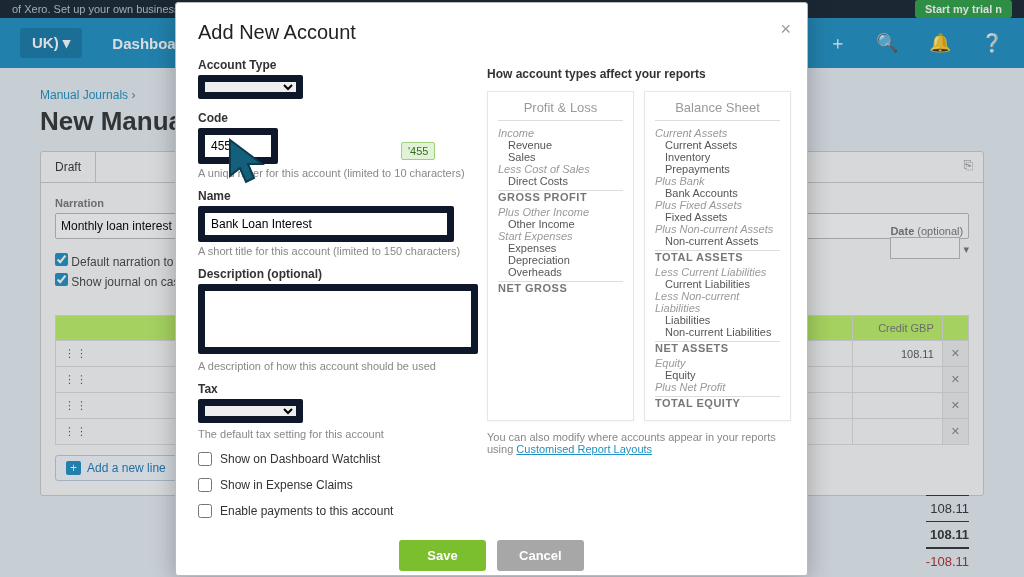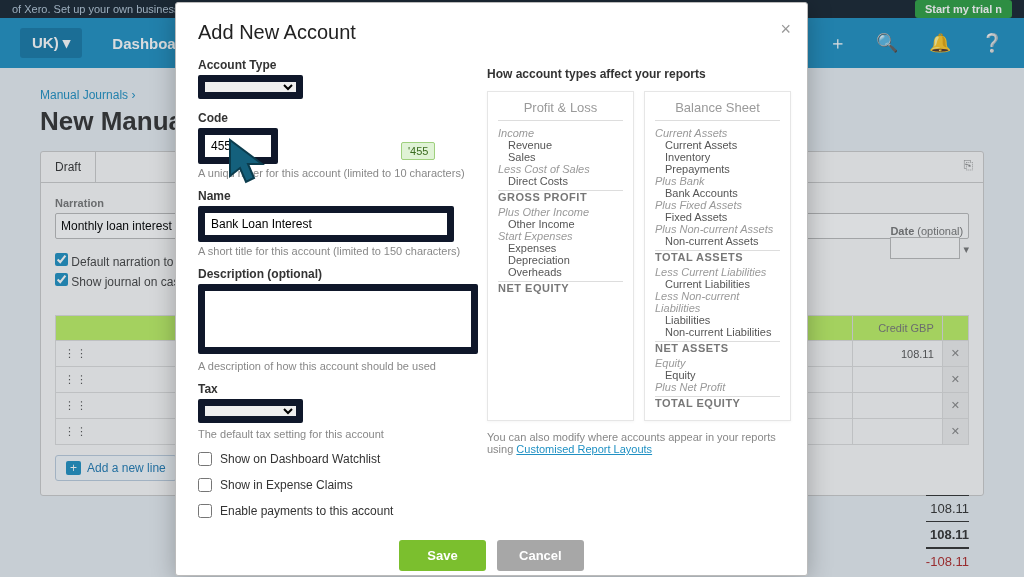--- a/index.html
+++ b/index.html
@@ -211,21 +211,21 @@
         <div class="i">Sales</div>
         <div class="g">Less Cost of Sales</div>
         <div class="i">Direct Costs</div>
         <div class="sep">GROSS PROFIT</div>
         <div class="g">Plus Other Income</div>
         <div class="i">Other Income</div>
         <div class="g">Start Expenses</div>
         <div class="i">Expenses</div>
         <div class="i">Depreciation</div>
         <div class="i">Overheads</div>
-        <div class="sep">NET EQUITY</div>
+        <div class="sep">NET GROSS</div>
       </div>
       <div class="rep-col">
         <h4>Balance Sheet</h4>
         <div class="g">Current Assets</div>
         <div class="i">Current Assets</div>
         <div class="i">Inventory</div>
         <div class="i">Prepayments</div>
         <div class="g">Plus Bank</div>
         <div class="i">Bank Accounts</div>
         <div class="g">Plus Fixed Assets</div>

